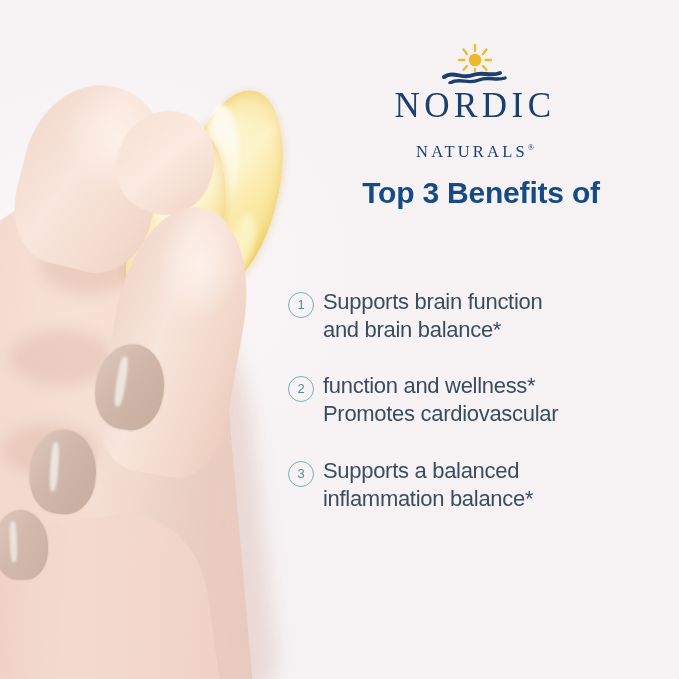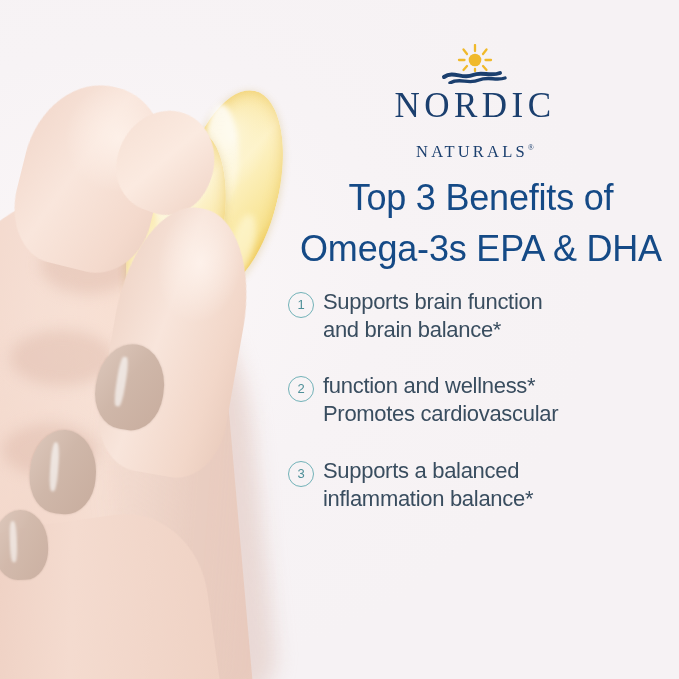--- a/index.html
+++ b/index.html
@@ -243,22 +243,22 @@
     letter-spacing: 0;
   }
 
   
   .headline {
     position: absolute;
     left: 292px;
     top: 172px;
     width: 378px;
     color: #154a86;
-    font-size: 36px;
-    font-weight: normal;
+    font-size: 30px;
+    font-weight: bold;
     line-height: 1.42;
     letter-spacing: -0.2px;
     text-align: center;
   }
   .headline .hl-line { display: block; white-space: nowrap; }
 
   
   .benefits {
     position: absolute;
     left: 288px;
@@ -336,21 +336,20 @@
       <circle cx="37" cy="16" r="6.3" fill="#f0b92a"></circle>
       <path d="M6 33 C16 26, 24 36, 35 31 C44 27, 52 33, 62 29" fill="none" stroke="#1b3f6e" stroke-width="4" stroke-linecap="round"></path>
       <path d="M12 39 C22 33, 30 41, 41 36 C50 32, 58 37, 67 34" fill="none" stroke="#1b3f6e" stroke-width="3.4" stroke-linecap="round"></path>
     </svg>
     <div class="logo-nordic">NORDIC</div>
     <div class="logo-naturals"><span>NATURALS</span><span class="logo-reg">®</span></div>
   </div>
 
   <div class="headline">
     <span class="hl-line">Top 3 Benefits of</span>
-    <span class="hl-line">Omega-3s EPA &amp; DHA</span>
   </div>
 
   <div class="benefits">
 
     <div class="benefit">
       <div class="benefit-num">1</div>
       <div class="benefit-text">
         <span class="bl">Supports brain function</span>
         <span class="bl">and brain balance*</span>
       </div>

